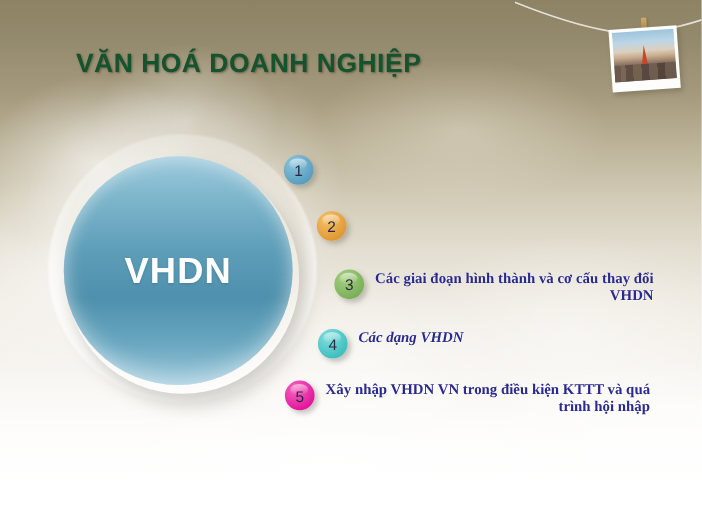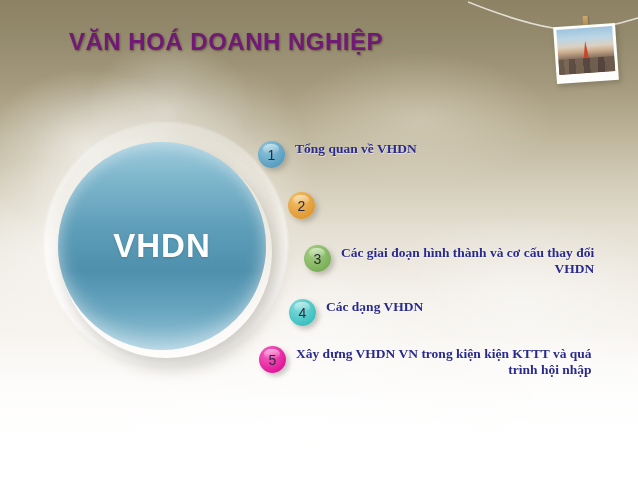--- a/index.html
+++ b/index.html
@@ -117,29 +117,29 @@
     background: linear-gradient(to bottom, #cfa96a, #a07f4a);
     transform: rotate(-4deg);
     box-shadow: 1px 1px 2px rgba(80,70,50,0.4);
     border-radius: 1px;
   }
 
   
   .title {
     position: absolute;
     left: 0;
-    top: 28px;
+    top: 44px;
     width: 562px;
     text-align: center;
     padding-right: 110px;
     box-sizing: border-box;
     font-size: 24px;
     font-weight: bold;
     letter-spacing: 0.5px;
-    color: #701a75;
+    color: #14532d;
     text-shadow: 1px 1px 2px rgba(60,50,30,0.55);
     font-family: "Liberation Sans", sans-serif;
   }
 
   
   .ring {
     position: absolute;
     left: 44px;
     top: 122px;
     width: 244px;
@@ -264,45 +264,44 @@
   <div class="ring"></div>
   <div class="ring-shadow"></div>
   <div class="core">
     <div class="core-label">VHDN</div>
   </div>
 
   <div class="item" id="item-1">
     <div class="badge" style="background: radial-gradient(circle at 35% 28%, rgb(143, 198, 220), rgb(90, 158, 192) 72%);">
       <span>1</span>
     </div>
-    <div class="item-label" style="color: rgb(42, 42, 140);">Tổng quan về VHDN</div>
   </div>
 
   <div class="item" id="item-2">
     <div class="badge" style="background: radial-gradient(circle at 35% 28%, rgb(243, 192, 106), rgb(224, 154, 52) 72%);">
       <span>2</span>
     </div>
   </div>
 
   <div class="item" id="item-3">
     <div class="badge" style="background: radial-gradient(circle at 35% 28%, rgb(168, 208, 132), rgb(123, 176, 90) 72%);">
       <span>3</span>
     </div>
     <div class="item-label centered" style="color: rgb(42, 42, 140);">Các giai đoạn hình thành và cơ cấu thay đổi
 VHDN</div>
   </div>
 
   <div class="item" id="item-4">
     <div class="badge" style="background: radial-gradient(circle at 35% 28%, rgb(132, 220, 220), rgb(63, 192, 192) 72%);">
       <span>4</span>
     </div>
-    <div class="item-label" style="color: rgb(42, 42, 140);">Các dạng VHDN</div>
+    <div class="item-label" style="color: rgb(42, 42, 140); font-style: italic;">Các dạng VHDN</div>
   </div>
 
   <div class="item" id="item-5">
     <div class="badge" style="background: radial-gradient(circle at 35% 28%, rgb(245, 102, 192), rgb(226, 24, 155) 72%);">
       <span>5</span>
     </div>
-    <div class="item-label centered" style="color: rgb(42, 42, 140);">Xây dựng VHDN VN trong kiện kiện KTTT và quá
+    <div class="item-label centered" style="color: rgb(42, 42, 140);">Xây nhập VHDN VN trong điều kiện KTTT và quá
 trình hội nhập</div>
   </div>
 
 </div>
 
 </body></html>

